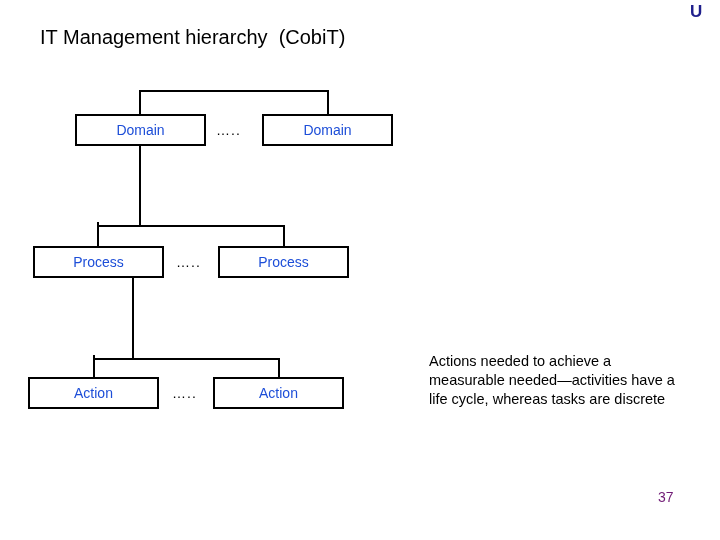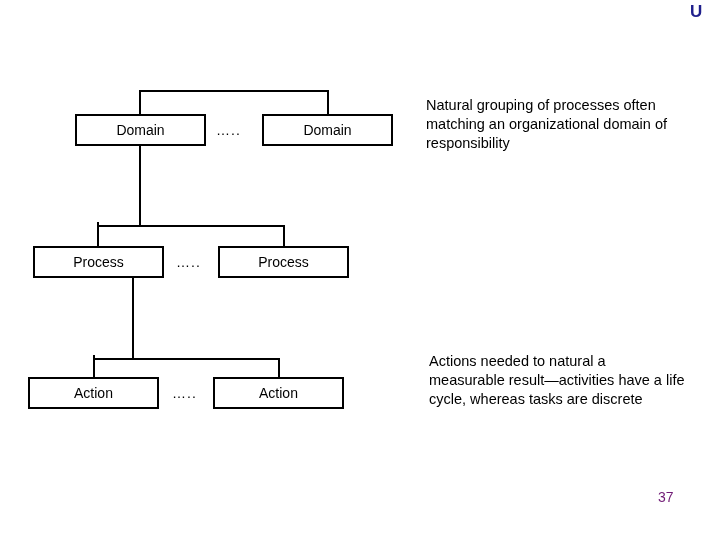--- a/index.html
+++ b/index.html
@@ -56,21 +56,21 @@
 
   .node-box {
     position: absolute;
     box-sizing: border-box;
     border: 2px solid #000000;
     background: #ffffff;
     display: flex;
     align-items: center;
     justify-content: center;
     font-size: 14px;
-    color: #000000;
+    color: #1d4ed8;
     z-index: 3;
   }
 
   .ellipsis {
     position: absolute;
     font-size: 14px;
     color: #000000;
     letter-spacing: 1px;
     z-index: 3;
   }
@@ -106,20 +106,21 @@
     color: #701a75;
   }
 </style>
 </head>
 <body>
 
 <div class="slide">
 
   <div class="logo-u">U</div>
 
+  <div class="slide-title">IT Management hierarchy  (CobiT)</div>
 
   <div class="diagram">
 
     <div class="line-h" style="left:139px; top:90px; width:190px;"></div>
     <div class="line-v" style="left:139px; top:90px; height:25px;"></div>
     <div class="line-v" style="left:327px; top:90px; height:25px;"></div>
 
     <div class="node-box" style="left:75px; top:114px; width:131px; height:32px;">
       <span>Domain</span>
     </div>
@@ -155,20 +156,19 @@
     </div>
 
     <div class="ellipsis" style="left:172px; top:385px;"><span>…..</span></div>
 
     <div class="node-box" style="left:213px; top:377px; width:131px; height:32px;">
       <span>Action</span>
     </div>
 
   </div>
 
-  <div class="annotation" style="left:426px; top:96px; width:256px;">Natural grouping of processes often matching an organizational domain of responsibility</div>
 
 
-  <div class="annotation" style="left:429px; top:352px; width:256px;">Actions needed to natural a measurable result—activities have a life cycle, whereas tasks are discrete</div>
+  <div class="annotation" style="left:429px; top:352px; width:256px;">Actions needed to achieve a measurable needed—activities have a life cycle, whereas tasks are discrete</div>
 
   <div class="page-number">37</div>
 
 </div>
 
 </body></html>

